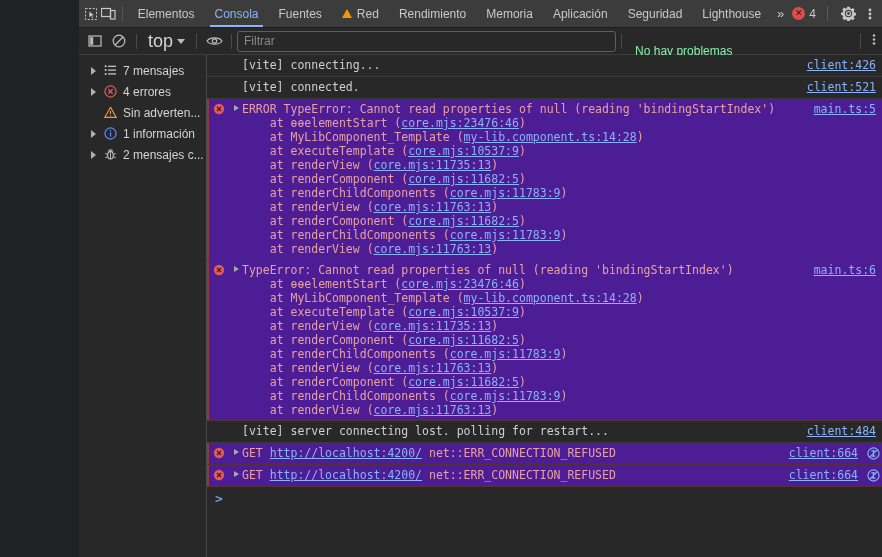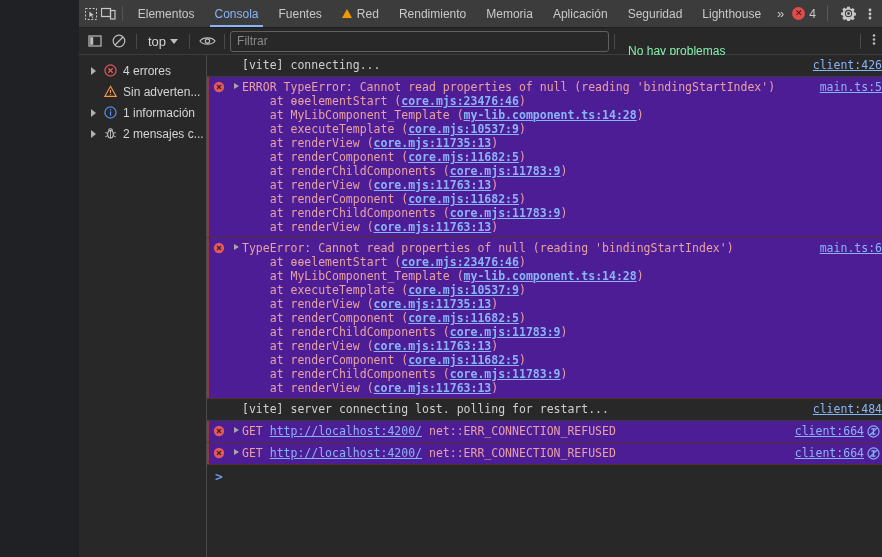--- a/index.html
+++ b/index.html
@@ -57,21 +57,21 @@
     height:26px;flex:0 0 26px;background:#282828;
     display:flex;align-items:center;border-bottom:1px solid #3d3d3d;
     padding-left:4px;
   }
   .ct-btn{
     width:24px;height:22px;display:flex;align-items:center;justify-content:center;
     color:#bdbdbd;cursor:pointer;
   }
   .ct-sep{width:1px;height:15px;background:#4a4a4a;margin:0 5px;}
   .ctx-select{
-    display:flex;align-items:center;gap:4px;color:#d4d4d4;font-size:13px;
+    display:flex;align-items:center;gap:4px;color:#d4d4d4;font-size:18px;
     padding:2px 6px;cursor:pointer;
   }
   .caret{width:0;height:0;border-left:4px solid transparent;border-right:4px solid transparent;border-top:5px solid #bdbdbd;}
   .filter-input{
     flex:0 0 auto;width:365px;height:17px;background:#282828;
     border:1px solid #5f5f5f;border-radius:3px;
     color:#d4d4d4;font-size:12px;padding:1px 6px;outline:none;
     font-family:"Liberation Sans",sans-serif;
   }
   .filter-input::placeholder{color:#8a8a8a;}
@@ -118,25 +118,25 @@
     content:"";position:absolute;left:0;top:0;bottom:0;width:2px;background:#8b3b3b;
   }
   .gut{width:24px;flex:0 0 24px;display:flex;align-items:flex-start;justify-content:center;padding-top:1px;}
   .disc{width:11px;flex:0 0 11px;display:flex;align-items:flex-start;justify-content:center;padding-top:3px;cursor:pointer;}
   .disc i{width:0;height:0;border-top:3.5px solid transparent;border-bottom:3.5px solid transparent;border-left:5px solid #a8a8a8;display:block;}
   .msg{flex:1;min-width:0;padding-right:6px;white-space:pre-wrap;word-break:break-word;}
   .msg.plain{color:#d0d0d0;}
   .msg.err{color:#e8a1a1;}
   .src{
     flex:0 0 auto;color:#8ab4f8;text-decoration:underline;font-size:11.5px;
-    cursor:pointer;text-align:right;white-space:nowrap;
+    padding-right:6px;cursor:pointer;text-align:right;white-space:nowrap;
   }
   .src.errsrc{color:#8ab4f8;}
   .req-ico{flex:0 0 18px;display:flex;align-items:flex-start;justify-content:center;padding-top:1px;cursor:pointer;}
-  .lnk{color:#8ab4f8;text-decoration:underline;font-weight:bold;}
+  .lnk{color:#8ab4f8;text-decoration:underline;}
   .urllnk{color:#8ab4f8;text-decoration:underline;margin-top:48px;}
   .prompt-row{display:flex;align-items:center;padding:4px 0 3px 0;}
   .prompt-ico{width:24px;flex:0 0 24px;display:flex;align-items:center;justify-content:center;color:#6e9eea;font-size:13px;font-weight:bold;}
   .msg .hdr{color:#e8a1a1;}
 </style>
 </head>
 <body>
 
 <div class="page">
 
@@ -254,20 +254,38 @@
             <circle cx="2" cy="10.5" r="1.3" fill="#bdbdbd"></circle>
           </svg>
         </div>
       </div>
     </div>
 
     <div class="conbody">
 
       <div class="sidebar">
 
+        <div class="sb-item">
+          <span class="sb-arrow">
+              <i></i>
+            </span>
+          <span class="sb-ico">
+            <svg width="13" height="13" viewBox="0 0 13 13">
+              <g fill="#d0d0d0">
+                <circle cx="1.6" cy="2.3" r="1"></circle>
+                  <rect x="4" y="1.7" width="8" height="1.2"></rect>
+                <circle cx="1.6" cy="6.1" r="1"></circle>
+                  <rect x="4" y="5.5" width="8" height="1.2"></rect>
+                <circle cx="1.6" cy="9.9" r="1"></circle>
+                  <rect x="4" y="9.3" width="8" height="1.2"></rect>
+              </g>
+            </svg>
+          </span>
+          <span class="sb-lbl">7 mensajes</span>
+        </div>
 
 
         <div class="sb-item">
           <span class="sb-arrow">
               <i></i>
             </span>
           <span class="sb-ico">
             <svg width="13" height="13" viewBox="0 0 14 14">
               <circle cx="7" cy="7" r="6" fill="none" stroke="#e35a5a" stroke-width="1.3"></circle>
               <line x1="4.6" y1="4.6" x2="9.4" y2="9.4" stroke="#e35a5a" stroke-width="1.3"></line>
@@ -322,20 +340,26 @@
         </div>
       </div>
 
       <div class="console" id="console-list">
           <div class="row info">
             <div class="gut"></div>
             <div class="disc"></div>
             <div class="msg plain">[vite] connecting...</div>
             <a class="src">client:426</a>
           </div>
+          <div class="row info">
+            <div class="gut"></div>
+            <div class="disc"></div>
+            <div class="msg plain">[vite] connected.</div>
+            <a class="src">client:521</a>
+          </div>
           <div class="row error">
             <div class="gut">
               <svg width="12" height="12" viewBox="0 0 14 14">
                 <circle cx="7" cy="7" r="6" fill="#e35a5a"></circle>
                 <line x1="4.7" y1="4.7" x2="9.3" y2="9.3" stroke="#4a2122" stroke-width="1.5"></line>
                 <line x1="9.3" y1="4.7" x2="4.7" y2="9.3" stroke="#4a2122" stroke-width="1.5"></line>
               </svg>
             </div>
             <div class="disc">
               <i></i>

